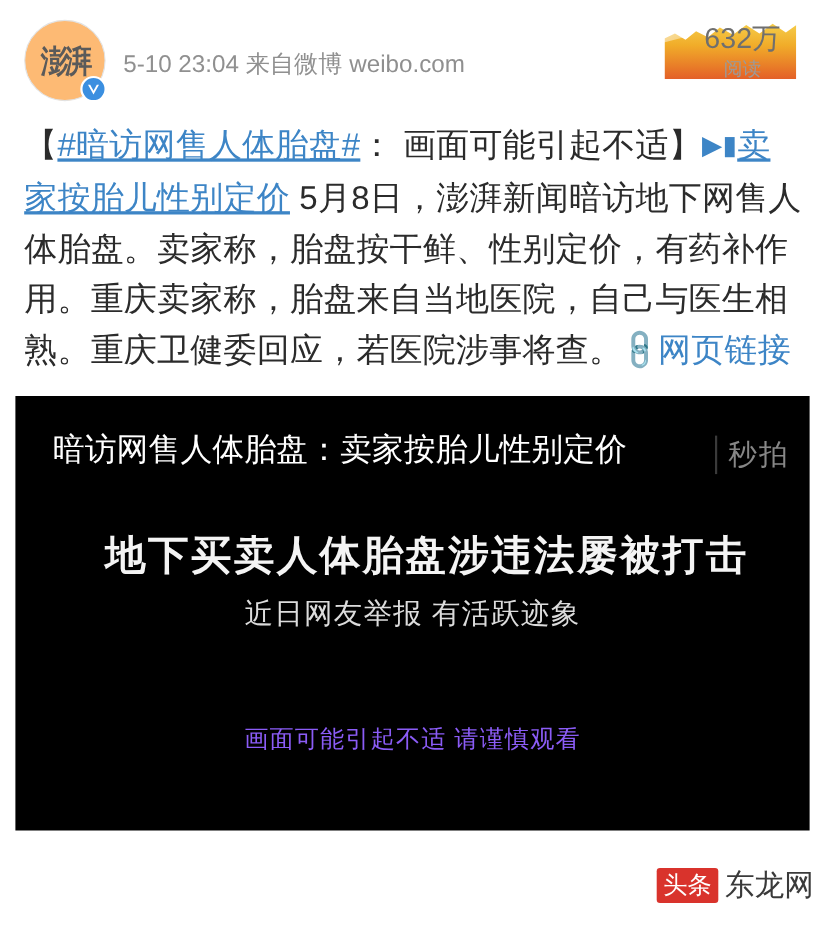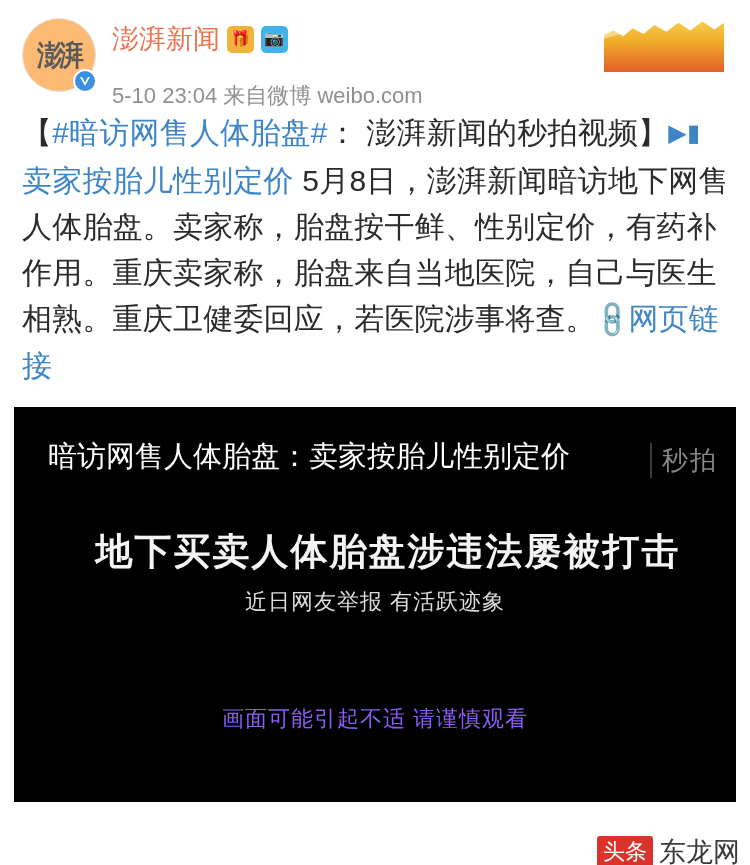--- a/index.html
+++ b/index.html
@@ -167,21 +167,21 @@
 
   
   .content {
     padding: 14px 20px 10px 22px;
     font-size: 30px;
     line-height: 46px;
     color: #2b2b2b;
     letter-spacing: 0.2px;
     word-break: break-all;
   }
-  .content .topic { color: #3d85c6; }
+  .content .topic { color: #3d85c6; text-decoration: underline; }
   .content .link  { color: #3d85c6; }
   .video-tag-icon {
     display: inline-block;
     color: #3d85c6;
     font-size: 24px;
     transform: translateY(-2px);
   }
   .link-icon {
     display: inline-block;
     color: #3d85c6;
@@ -234,21 +234,21 @@
     text-shadow: 0 2px 5px rgba(0,0,0,.9);
     padding-left: 26px;
   }
   .video-sub {
     position: absolute;
     top: 180px;
     left: 0;
     right: 0;
     text-align: center;
     color: #dcdcdc;
-    font-size: 22px;
+    font-size: 26px;
     letter-spacing: 1px;
   }
   .video-warn {
     position: absolute;
     bottom: 68px;
     left: 0;
     right: 0;
     text-align: center;
     color: #8b5cf6;
     font-size: 22px;
@@ -300,40 +300,39 @@
         <span class="avatar-text">澎湃</span>
       </div>
       <div class="verified blue">
         <svg width="14" height="14" viewBox="0 0 14 14" aria-hidden="true">
           <path d="M2 3 L7 12 L12 3 L10 3 L7 8.5 L4 3 Z" fill="#ffffff"></path>
         </svg>
       </div>
     </div>
 
     <div class="meta">
-      <div class="name-row">
-        <span class="username">澎湃新闻</span>
-        <span class="badge-icon badge-gift">🎁</span>
-        <span class="badge-icon badge-cam">📷</span>
-      </div>
       <div class="subline">
         <span>5-10 23:04</span>
         <span>来自微博</span>
         <span class="src">weibo.com</span>
       </div>
     </div>
 
     <div class="corner">
       <div class="flag-wall"></div>
       <div class="flag-wave"></div>
+      <div class="reads">
+        <div class="reads-count">632万</div>
+        <div class="reads-label">阅读</div>
+      </div>
     </div>
   </div>
 
   <div class="content">
-    <span>【</span><span class="topic">#暗访网售人体胎盘#</span><span>：  澎湃新闻的秒拍视频】</span><span class="video-tag-icon">▶▮</span><span class="topic">卖家按胎儿性别定价</span><span> 5月8日，澎湃新闻暗访地下网售人体胎盘。卖家称，胎盘按干鲜、性别定价，有药补作用。重庆卖家称，胎盘来自当地医院，自己与医生相熟。重庆卫健委回应，若医院涉事将查。</span><span class="link-icon">🔗</span><span class="link">网页链接</span>
+    <span>【</span><span class="topic">#暗访网售人体胎盘#</span><span>：  画面可能引起不适】</span><span class="video-tag-icon">▶▮</span><span class="topic">卖家按胎儿性别定价</span><span> 5月8日，澎湃新闻暗访地下网售人体胎盘。卖家称，胎盘按干鲜、性别定价，有药补作用。重庆卖家称，胎盘来自当地医院，自己与医生相熟。重庆卫健委回应，若医院涉事将查。</span><span class="link-icon">🔗</span><span class="link">网页链接</span>
   </div>
 
   <div class="video">
     <div class="video-title">暗访网售人体胎盘：卖家按胎儿性别定价</div>
     <div class="miaopai">秒拍</div>
     <div class="video-headline">地下买卖人体胎盘涉违法屡被打击</div>
     <div class="video-sub">近日网友举报 有活跃迹象</div>
     <div class="video-warn">画面可能引起不适  请谨慎观看</div>
   </div>
 

